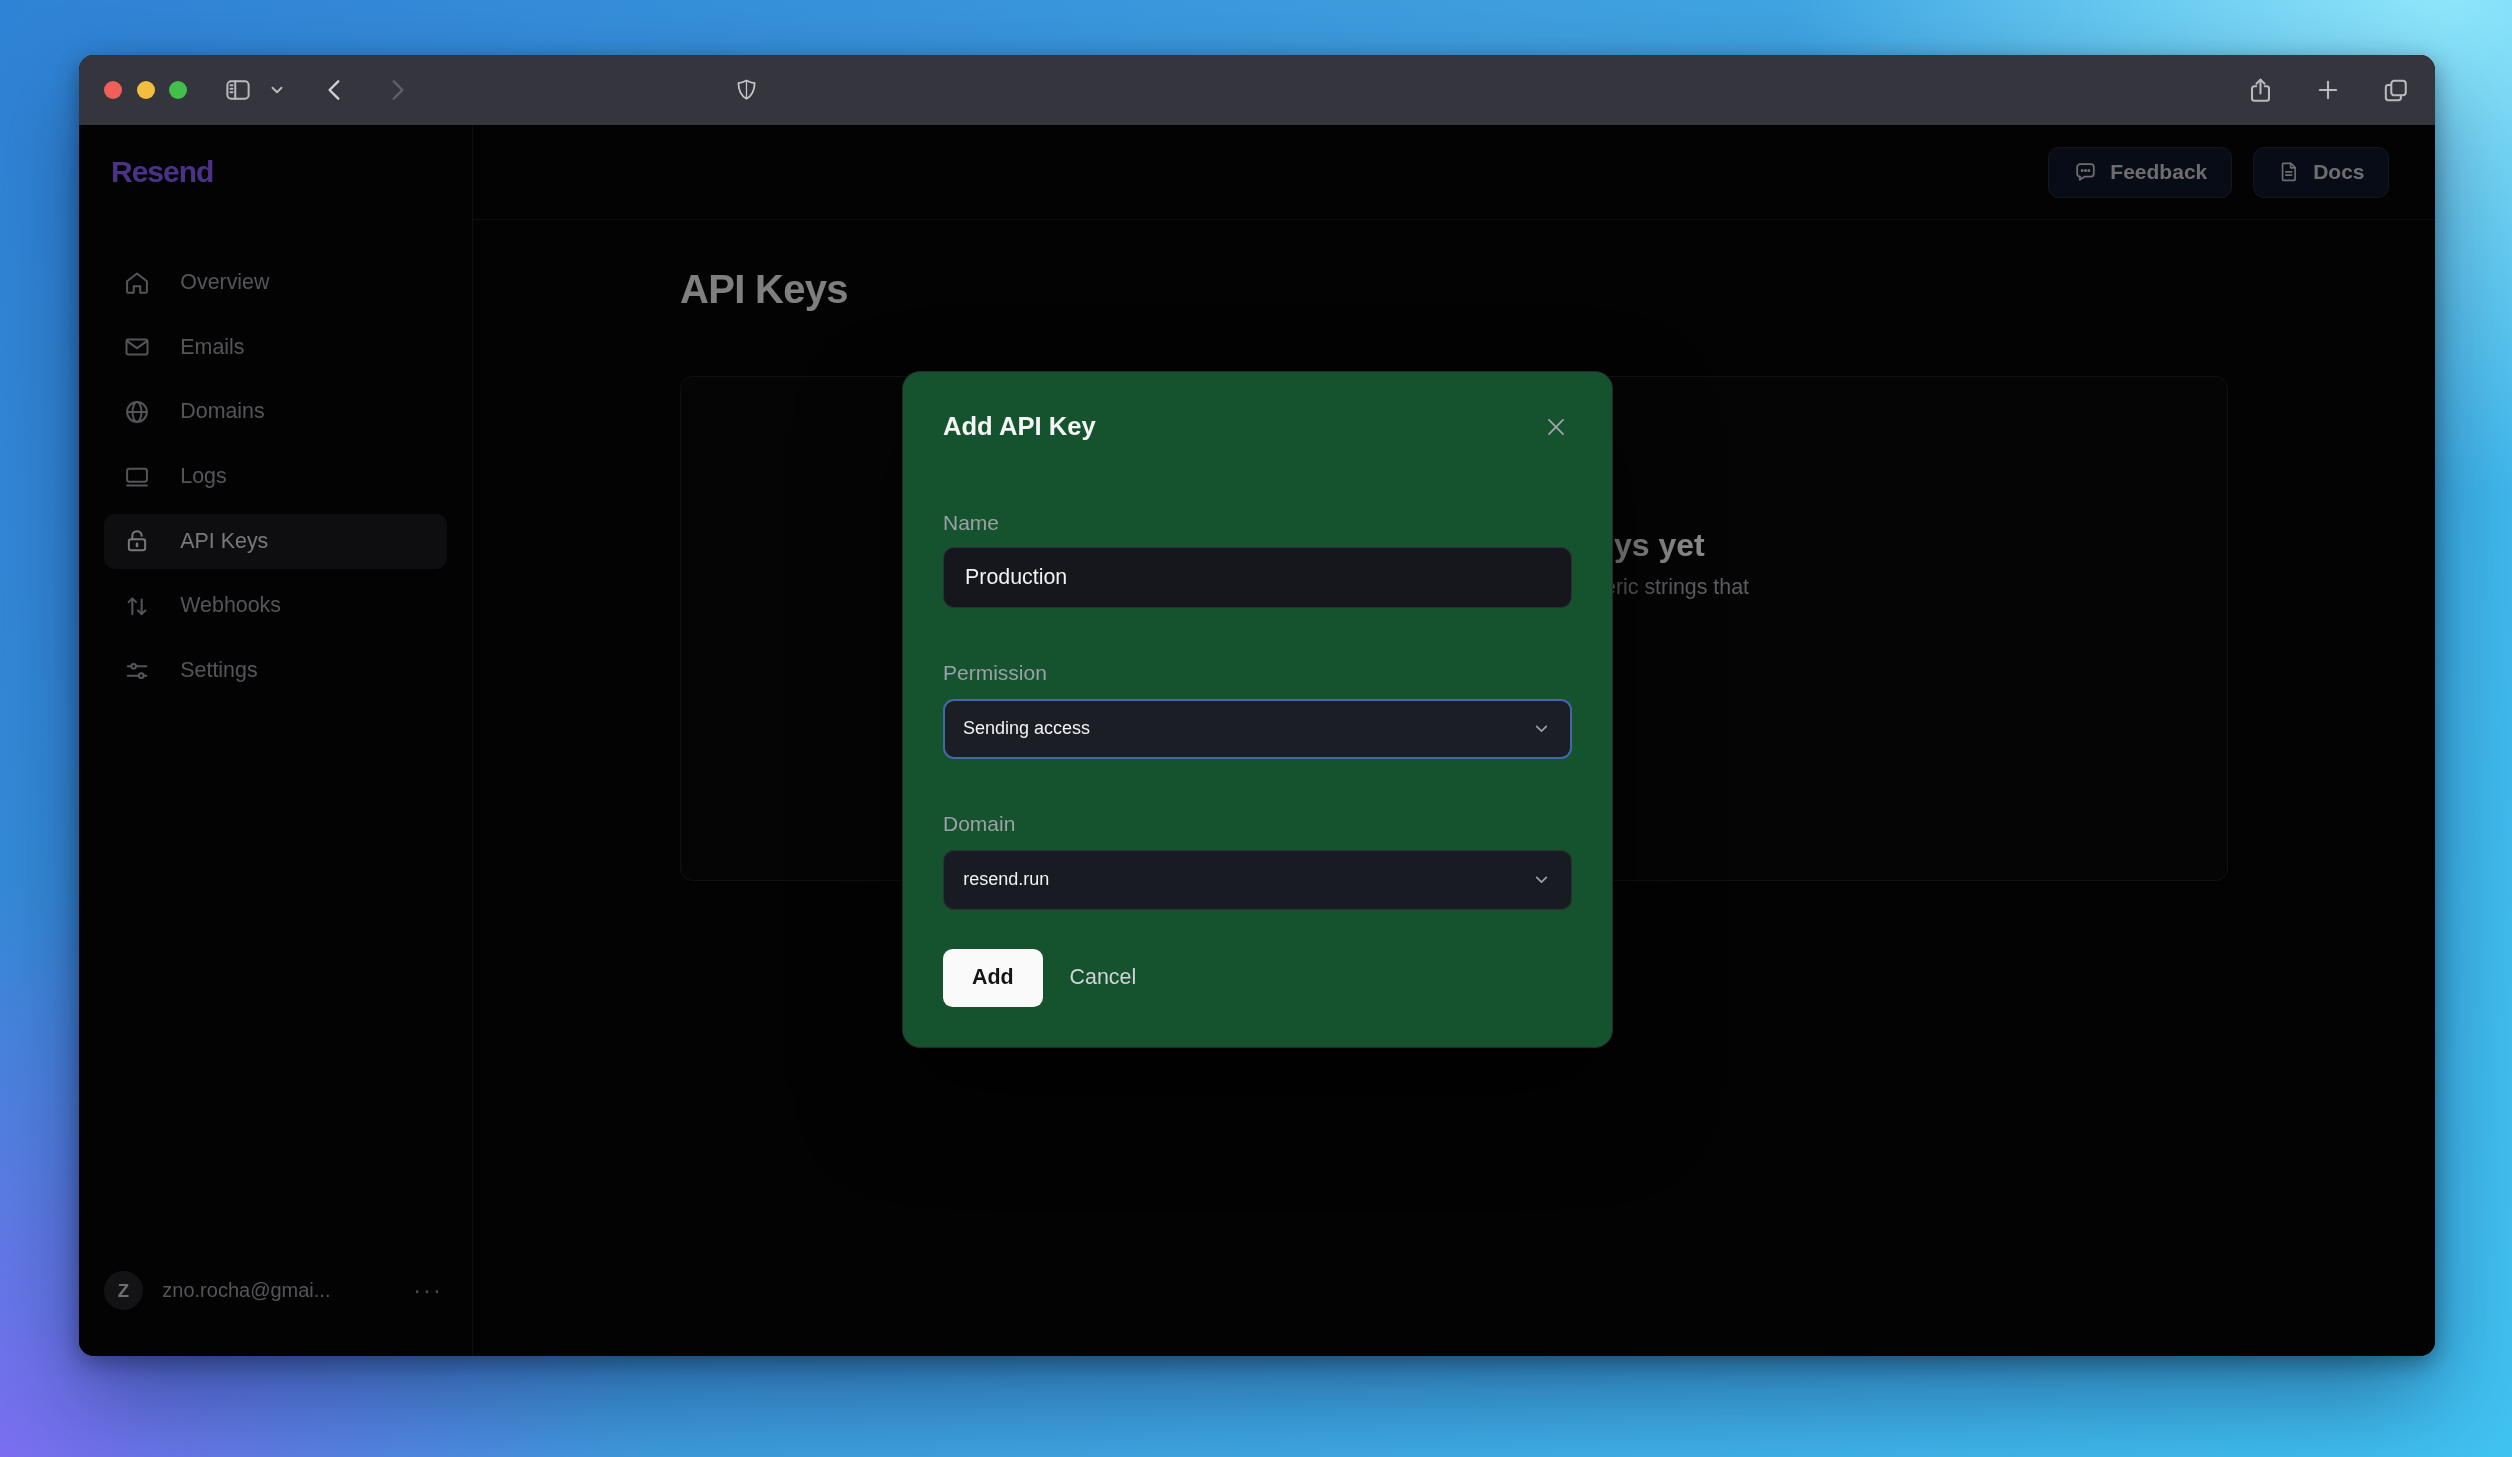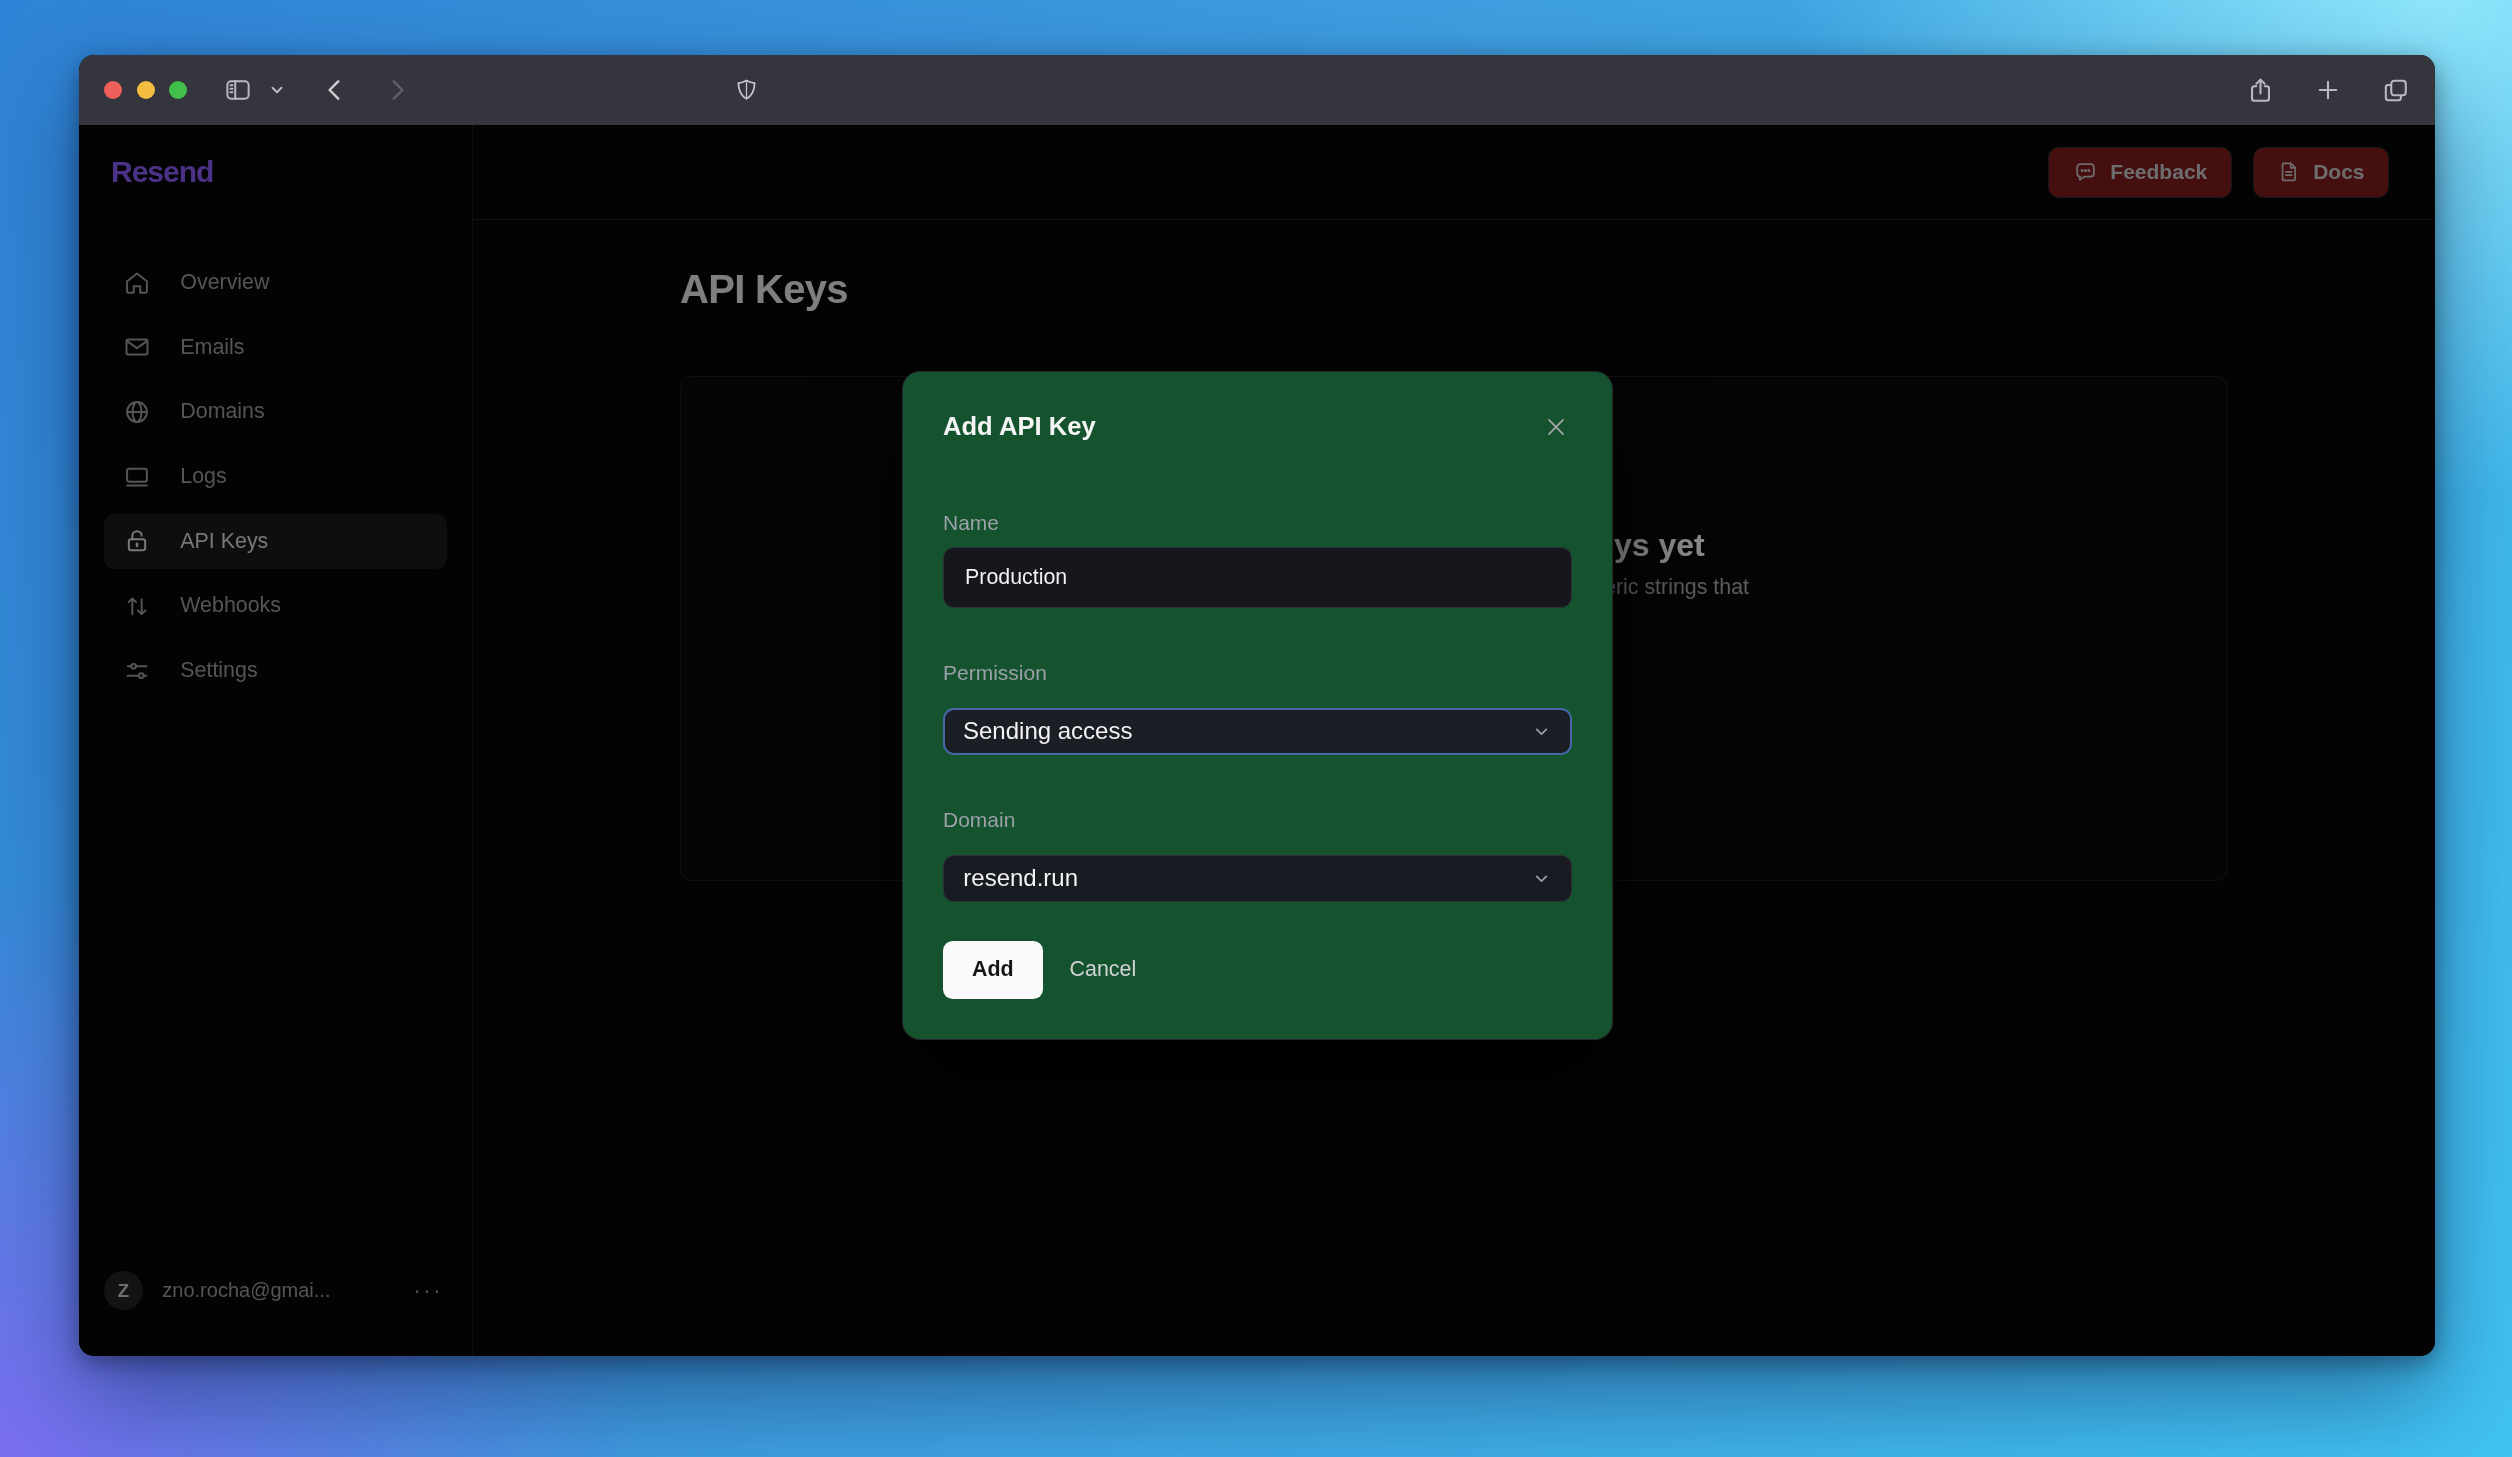--- a/index.html
+++ b/index.html
@@ -64,21 +64,21 @@
   .email { font-size:20px; color:#9b9ba3; }
   .dots { margin-left:auto; color:#8d8d95; font-size:23.5px; letter-spacing:2.1px; padding-right:4.1px; }
 
   .main { flex:1; position:relative; }
   .main-header {
     height:95px; border-bottom:1.4px solid #1d1d21;
     display:flex; align-items:center; justify-content:flex-end; gap:21px; padding-right:46px;
   }
   .hbtn {
     height:51px; padding:0 23.5px; border:1.4px solid #2b2b31; border-radius:11px;
-    background:#7f1d1d; color:#c6c6cc; font-size:21px; font-weight:600;
+    background:#0f172a; color:#c6c6cc; font-size:21px; font-weight:600;
     display:flex; align-items:center; gap:12.4px; cursor:pointer;
   }
   .page-title { position:absolute; left:207px; top:142px; font-size:40px; font-weight:700; color:#e7e7ea; letter-spacing:-0.7px; }
   .card { position:absolute; left:207px; top:251px; width:1548px; height:505px; border:1.4px solid #202025; border-radius:12.4px; background:#0a0a0c; }
   .empty-head { position:absolute; left:1141px; top:396px; font-size:32px; font-weight:700; color:#fcfcfd;margin-top:6px; }
   .empty-body { position:absolute; left:1131px; top:450px; font-size:21.4px; color:#a9a9b1; }
 
   .dim { position:absolute; top:70px; left:0; right:0; bottom:0; background:rgba(0,0,0,0.45); z-index:5; }
 
   
@@ -91,23 +91,23 @@
   .modal-title { font-size:25.6px; font-weight:600; color:#f5f5f6; }
   .close-btn { background:none; border:none; color:#a5a5ad; cursor:pointer; padding:2.8px; }
   .field-label { margin-top:53px; font-size:21px; color:#9ca0a8; }
   .field-label.first { margin-top:68px; }
   .text-input {
     margin-top:12.4px; width:100%; height:61px; background:#15171c;
     border:1.4px solid #2c2f36; border-radius:11px; color:#f2f2f4;
     font-size:21.4px; padding:0 21px; font-family:"Liberation Sans", sans-serif;
   }
   .select {
-    margin-top:23px; height:47px; background:#181b21; border:1.4px solid #2c2f36;
+    margin-top:14px; height:60px; background:#181b21; border:1.4px solid #2c2f36;
     border-radius:11px; display:flex; align-items:center; justify-content:space-between;
-    padding:0 19.3px; color:#f2f2f4; font-size:24px; cursor:pointer;
+    padding:0 19.3px; color:#f2f2f4; font-size:18px; cursor:pointer;
   }
   .select.focused { border:2.8px solid #4667a5; background:#1b1e25; padding:0 18px; }
   .select .chev { color:#9aa0a8; }
   .actions { margin-top:39px; display:flex; gap:27px; }
   .btn-add {
     height:58px; padding:0 29px; background:#fafafa; color:#151518;
     font-size:21.4px; font-weight:700; border:none; border-radius:9.7px; cursor:pointer;
     font-family:"Liberation Sans", sans-serif;
   }
   .btn-cancel {

